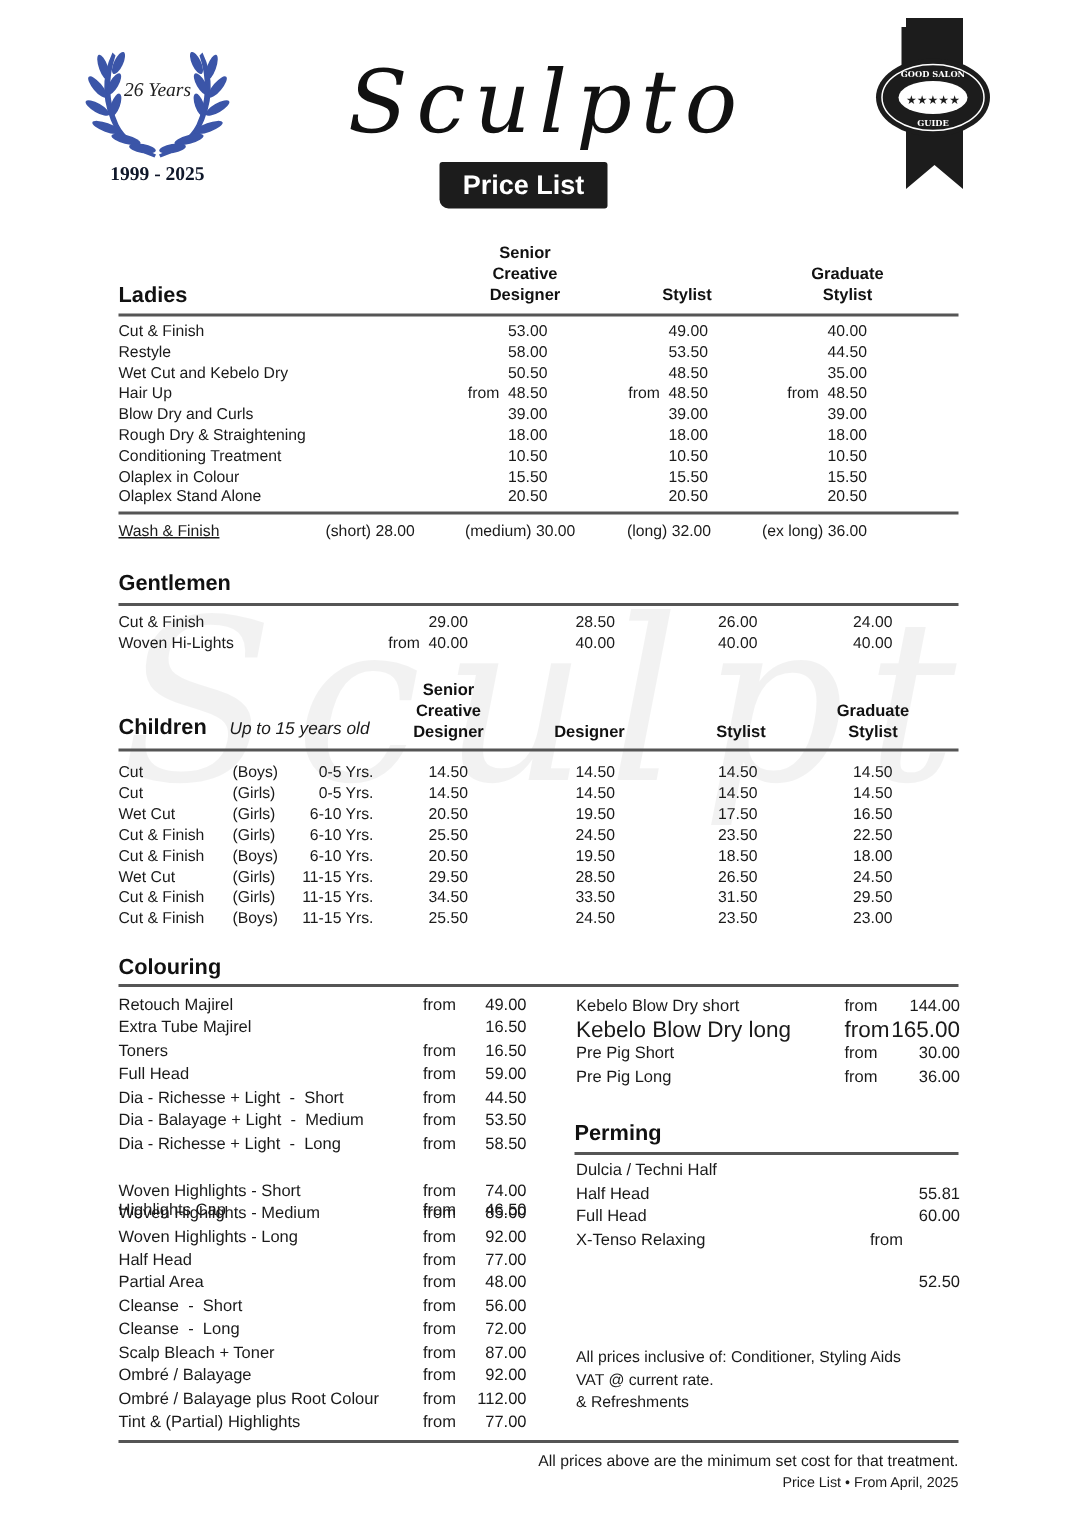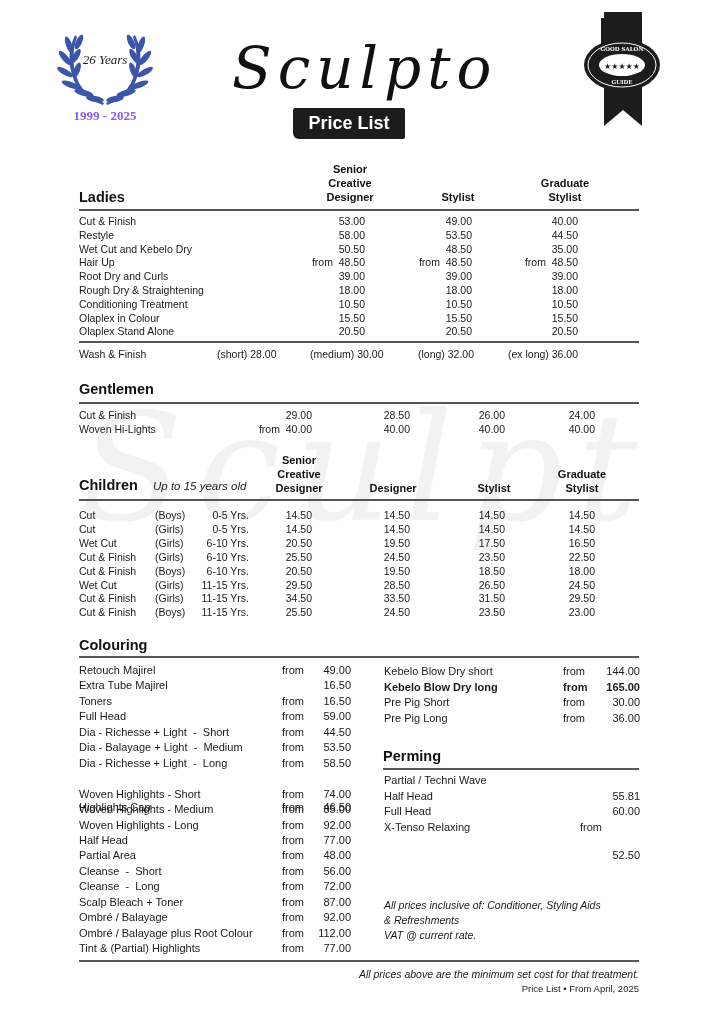--- a/index.html
+++ b/index.html
@@ -3,35 +3,35 @@
 <meta charset="utf-8">
 <style>
   * { box-sizing: border-box; margin: 0; padding: 0; }
   html, body { width: 725px; height: 1024px; background: #ffffff; overflow: hidden; }
   body { position: relative; font-family: "Liberation Sans", sans-serif; color: #1a1a1a; font-size: 11px; }
   .abs { position: absolute; }
 
   
   #wreath { left: 55px; top: 25px; width: 100px; height: 90px; }
   #years-text { left: 60px; top: 52px; width: 90px; text-align: center; font-family: "Liberation Serif", serif; font-style: italic; font-size: 13px; color: #222; }
-  #years-range { left: 55px; top: 108px; width: 100px; text-align: center; font-family: "Liberation Serif", serif; font-size: 13px; font-weight: bold; color: #8b5cf6; }
+  #years-range { left: 55px; top: 108px; width: 100px; text-align: center; font-family: "Liberation Serif", serif; font-size: 13px; font-weight: bold; color: #0f172a; }
   #brand { left: 232px; top: 30px; width: 260px; height: 80px; }
   #price-list-box { left: 293px; top: 108px; width: 112px; height: 31px; background: #1c1c1c; border-radius: 2px 2px 2px 6px; color: #fff; font-weight: bold; font-size: 18px; text-align: center; line-height: 31px; }
   #badge { left: 582px; top: 10px; width: 80px; height: 118px; }
 
   
   #watermark { left: 70px; top: 380px; width: 580px; height: 170px; }
 
   .rule { position: absolute; height: 2px; background: #555; }
   .section-title { position: absolute; font-weight: bold; font-size: 14.5px; color: #111; }
   .colhead { position: absolute; font-weight: bold; font-size: 11px; text-align: center; line-height: 14px; color: #111; }
   .row { position: absolute; left: 79px; width: 560px; height: 14px; font-size: 10.5px; line-height: 14px; }
   .row span { position: absolute; white-space: nowrap; }
   .r { text-align: right; }
-  .note { position: absolute; font-style: italic; font-size: 10.5px; line-height: 15px; }
+  .note { position: absolute; font-size: 10.5px; line-height: 15px; }
 </style>
 </head>
 <body>
 
 <svg id="wreath" class="abs" viewBox="0 0 100 90">
   <g fill="#3b55a8">
     <path d="M20 10 Q8 35 22 62 Q35 76 48 80 L49 78 Q30 70 24 58 Q14 36 22 12 Z"></path>
     <ellipse cx="14" cy="20" rx="3" ry="9" transform="rotate(-20 14 20)"></ellipse>
     <ellipse cx="24" cy="17" rx="3" ry="8" transform="rotate(25 24 17)"></ellipse>
     <ellipse cx="10" cy="33" rx="3" ry="9" transform="rotate(-40 10 33)"></ellipse>
@@ -111,21 +111,21 @@
       <span class="r" style="right:167px;white-space:pre;">48.50</span>
       <span class="r" style="right:61px;white-space:pre;">35.00</span>
     </div>
     <div class="row" style="top:255.4px;">
       <span style="left:0;">Hair Up</span>
       <span class="r" style="right:274px;white-space:pre;">from  48.50</span>
       <span class="r" style="right:167px;white-space:pre;">from  48.50</span>
       <span class="r" style="right:61px;white-space:pre;">from  48.50</span>
     </div>
     <div class="row" style="top:269.2px;">
-      <span style="left:0;">Root Dry and Curls</span>
+      <span style="left:0;">Blow Dry and Curls</span>
       <span class="r" style="right:274px;white-space:pre;">39.00</span>
       <span class="r" style="right:167px;white-space:pre;">39.00</span>
       <span class="r" style="right:61px;white-space:pre;">39.00</span>
     </div>
     <div class="row" style="top:283px;">
       <span style="left:0;">Rough Dry &amp; Straightening</span>
       <span class="r" style="right:274px;white-space:pre;">18.00</span>
       <span class="r" style="right:167px;white-space:pre;">18.00</span>
       <span class="r" style="right:61px;white-space:pre;">18.00</span>
     </div>
@@ -144,21 +144,21 @@
     <div class="row" style="top:324.4px;">
       <span style="left:0;">Olaplex Stand Alone</span>
       <span class="r" style="right:274px;white-space:pre;">20.50</span>
       <span class="r" style="right:167px;white-space:pre;">20.50</span>
       <span class="r" style="right:61px;white-space:pre;">20.50</span>
     </div>
   </div>
 <div class="rule" style="left:79px;top:341px;width:560px;"></div>
 <div id="wash-row">
     <div class="row" style="top:347px;">
-      <span style="left:0;">Wash &amp; Finish</span>
+      <span style="left:0;text-decoration:underline;">Wash &amp; Finish</span>
       <span style="left:138px;">(short) 28.00</span>
       <span style="left:231px;">(medium) 30.00</span>
       <span style="left:339px;">(long) 32.00</span>
       <span style="left:429px;">(ex long) 36.00</span>
     </div>
   </div>
 
 <div class="section-title" style="left:79px;top:381px;">Gentlemen</div>
 <div class="rule" style="left:79px;top:402px;width:560px;"></div>
 <div id="gents-rows">
@@ -371,42 +371,42 @@
       <span style="left:203px;">from</span>
       <span class="r" style="right:0;">77.00</span>
     </div>
   </div>
 <div id="colour-right-rows">
     <div class="row" style="left:384px;top:664px;width:256px;font-size:11px;">
       <span style="left:0;">Kebelo Blow Dry short</span>
       <span style="left:179px;">from</span>
       <span class="r" style="right:0;">144.00</span>
     </div>
-    <div class="row" style="left:384px;top:679.5px;width:256px;font-size:11px;font-weight:bold;">
+    <div class="row" style="left:384px;top:679.5px;width:256px;font-size:15px;">
       <span style="left:0;">Kebelo Blow Dry long</span>
       <span style="left:179px;">from</span>
       <span class="r" style="right:0;">165.00</span>
     </div>
     <div class="row" style="left:384px;top:695px;width:256px;font-size:11px;">
       <span style="left:0;">Pre Pig Short</span>
       <span style="left:179px;">from</span>
       <span class="r" style="right:0;">30.00</span>
     </div>
     <div class="row" style="left:384px;top:710.5px;width:256px;font-size:11px;">
       <span style="left:0;">Pre Pig Long</span>
       <span style="left:179px;">from</span>
       <span class="r" style="right:0;">36.00</span>
     </div>
   </div>
 
 <div class="section-title" style="left:383px;top:748px;">Perming</div>
 <div class="rule" style="left:383px;top:768px;width:256px;"></div>
 <div id="perm-rows">
     <div class="row" style="left:384px;top:773px;width:256px;font-size:11px;">
-      <span style="left:0;">Partial / Techni Wave</span>
+      <span style="left:0;">Dulcia / Techni Half</span>
       <span style="left:196px;"></span>
       <span class="r" style="right:0;"></span>
     </div>
     <div class="row" style="left:384px;top:788.5px;width:256px;font-size:11px;">
       <span style="left:0;">Half Head</span>
       <span style="left:196px;"></span>
       <span class="r" style="right:0;">55.81</span>
     </div>
     <div class="row" style="left:384px;top:804px;width:256px;font-size:11px;">
       <span style="left:0;">Full Head</span>
@@ -415,18 +415,18 @@
     </div>
     <div class="row" style="left:384px;top:819.5px;width:256px;font-size:11px;">
       <span style="left:0;">X-Tenso Relaxing</span>
       <span style="left:196px;">from</span>
       <span class="r" style="right:0;margin-top:28px;">52.50</span>
     </div>
   </div>
 
 <div class="note" style="left:384px;top:898px;">
   <div>All prices inclusive of: Conditioner, Styling Aids</div>
+  <div>VAT @ current rate.</div>
   <div>&amp; Refreshments</div>
-  <div>VAT @ current rate.</div>
 </div>
 <div class="rule" style="left:79px;top:960px;width:560px;"></div>
 <div class="note abs" style="right:86px;top:967px;text-align:right;">All prices above are the minimum set cost for that treatment.</div>
 <div class="abs" style="right:86px;top:983px;font-size:9.5px;text-align:right;">Price List •  From April, 2025</div>
 
 </body></html>

